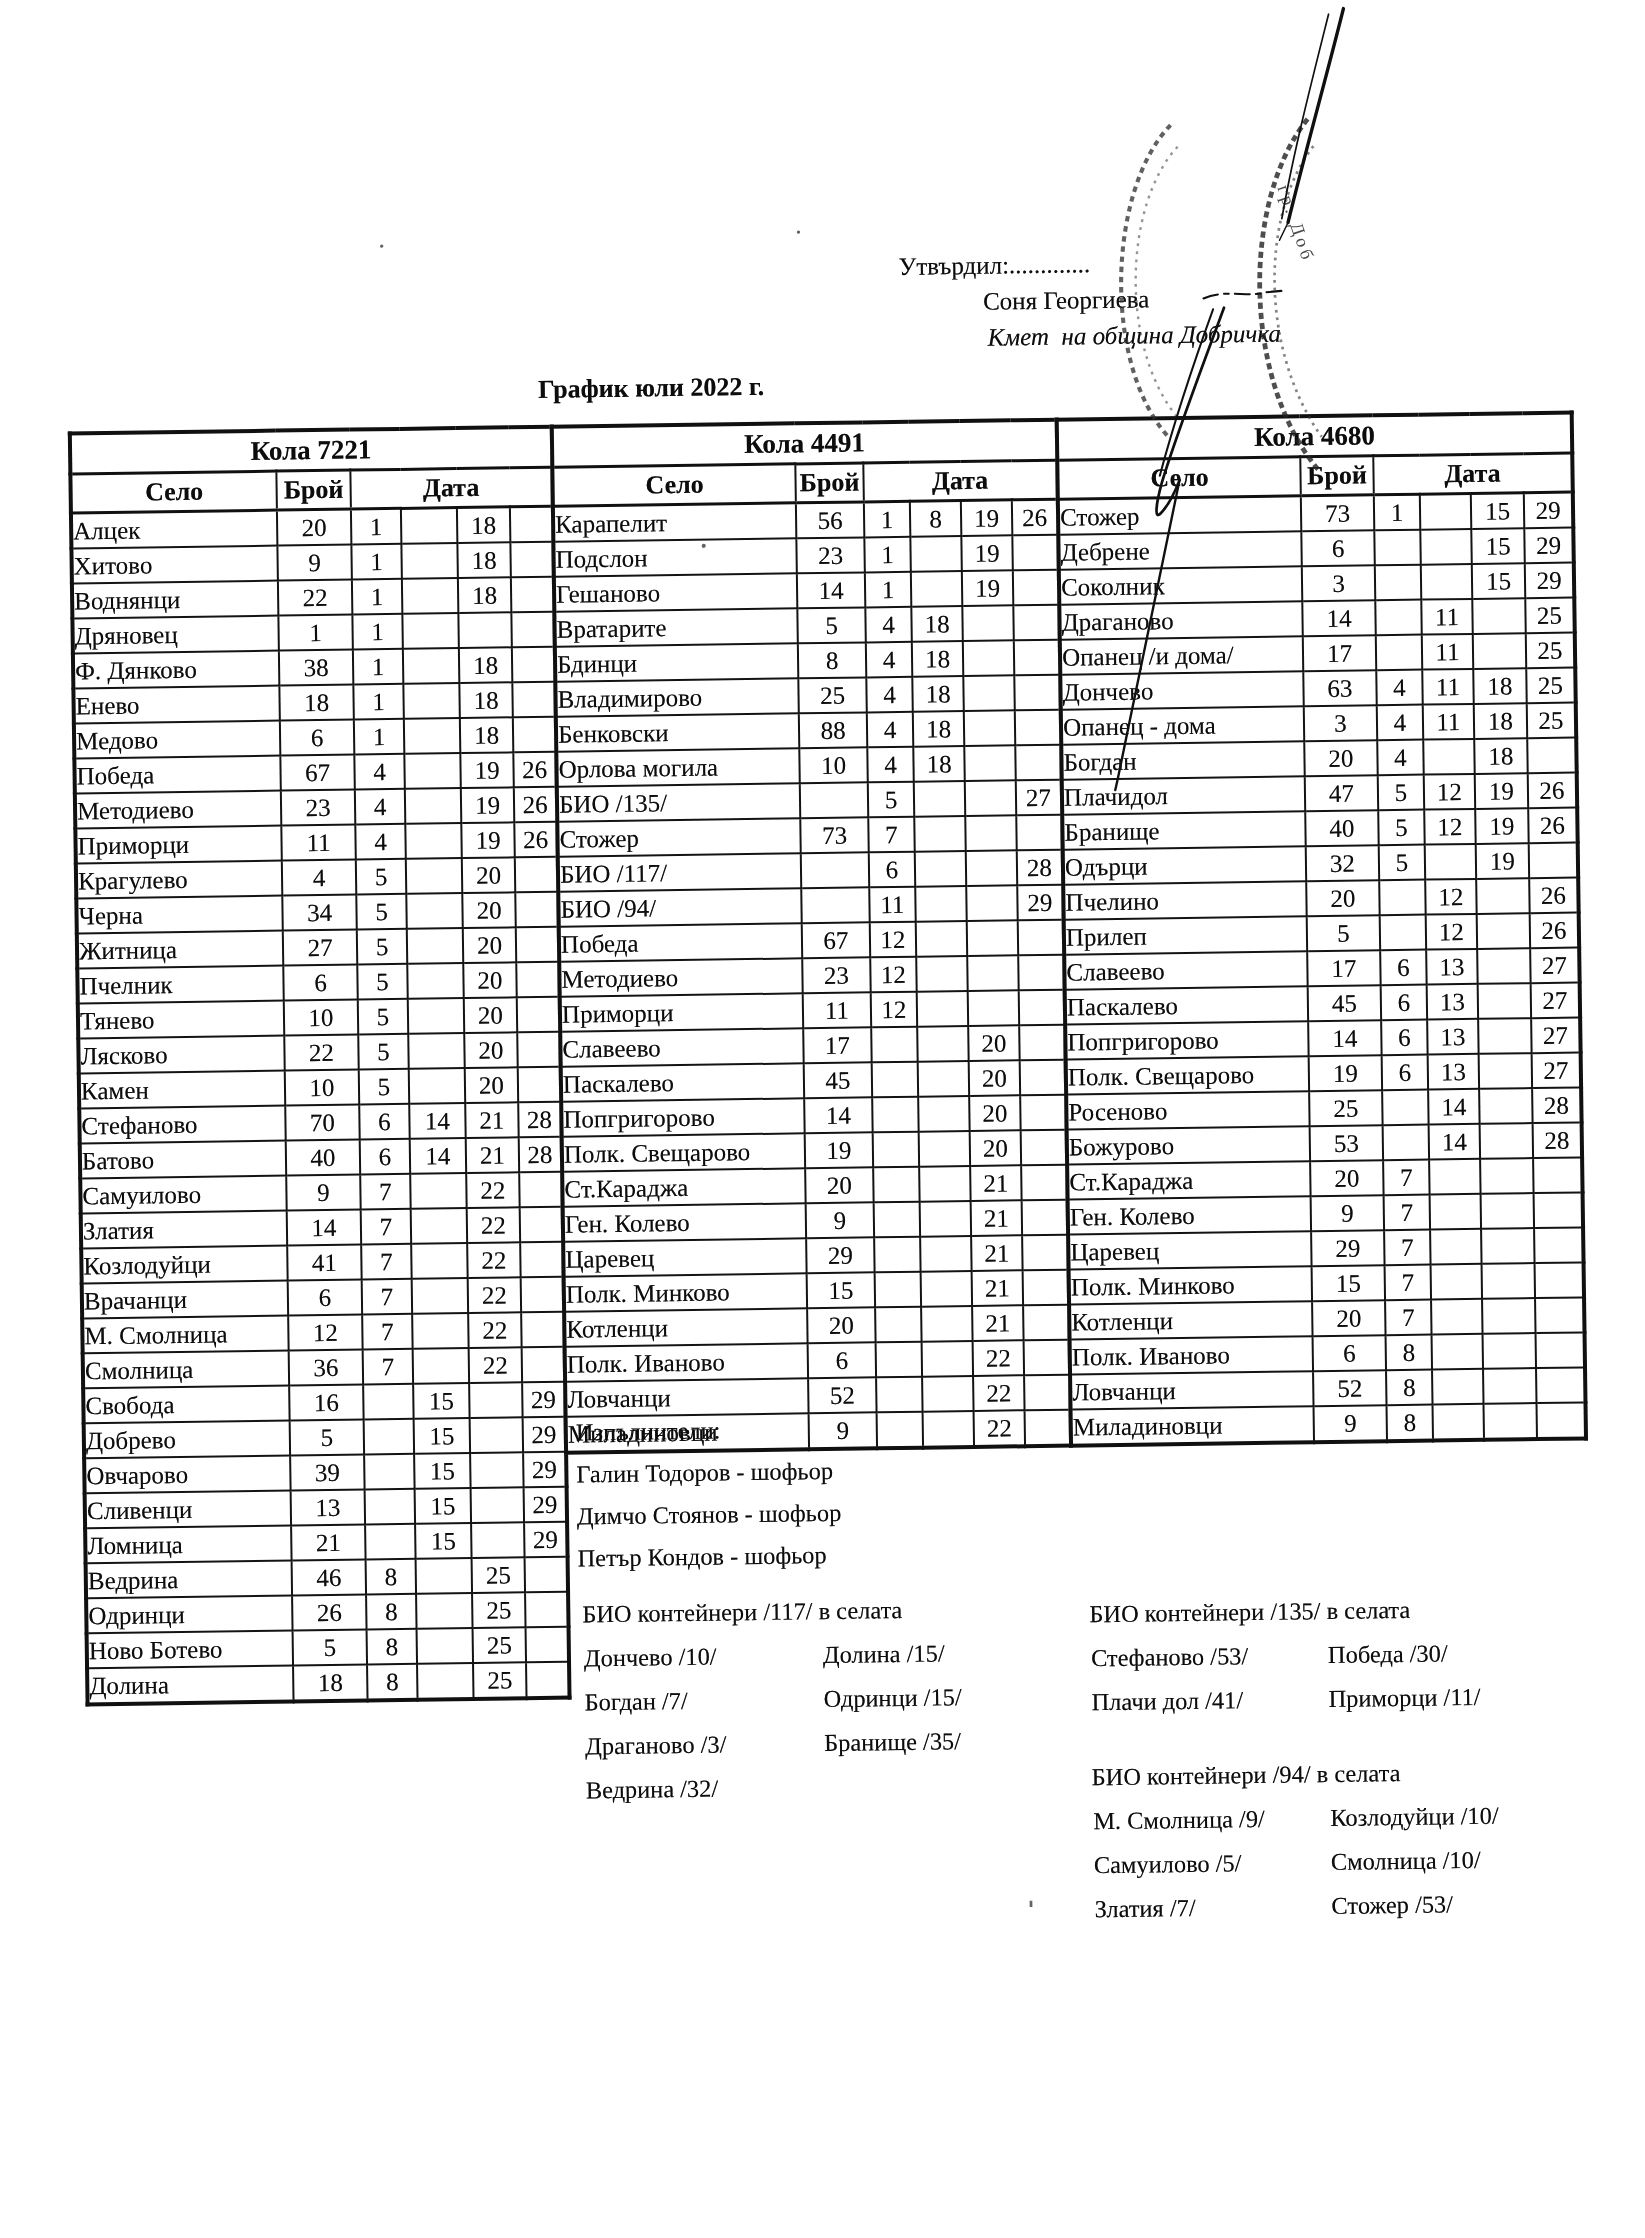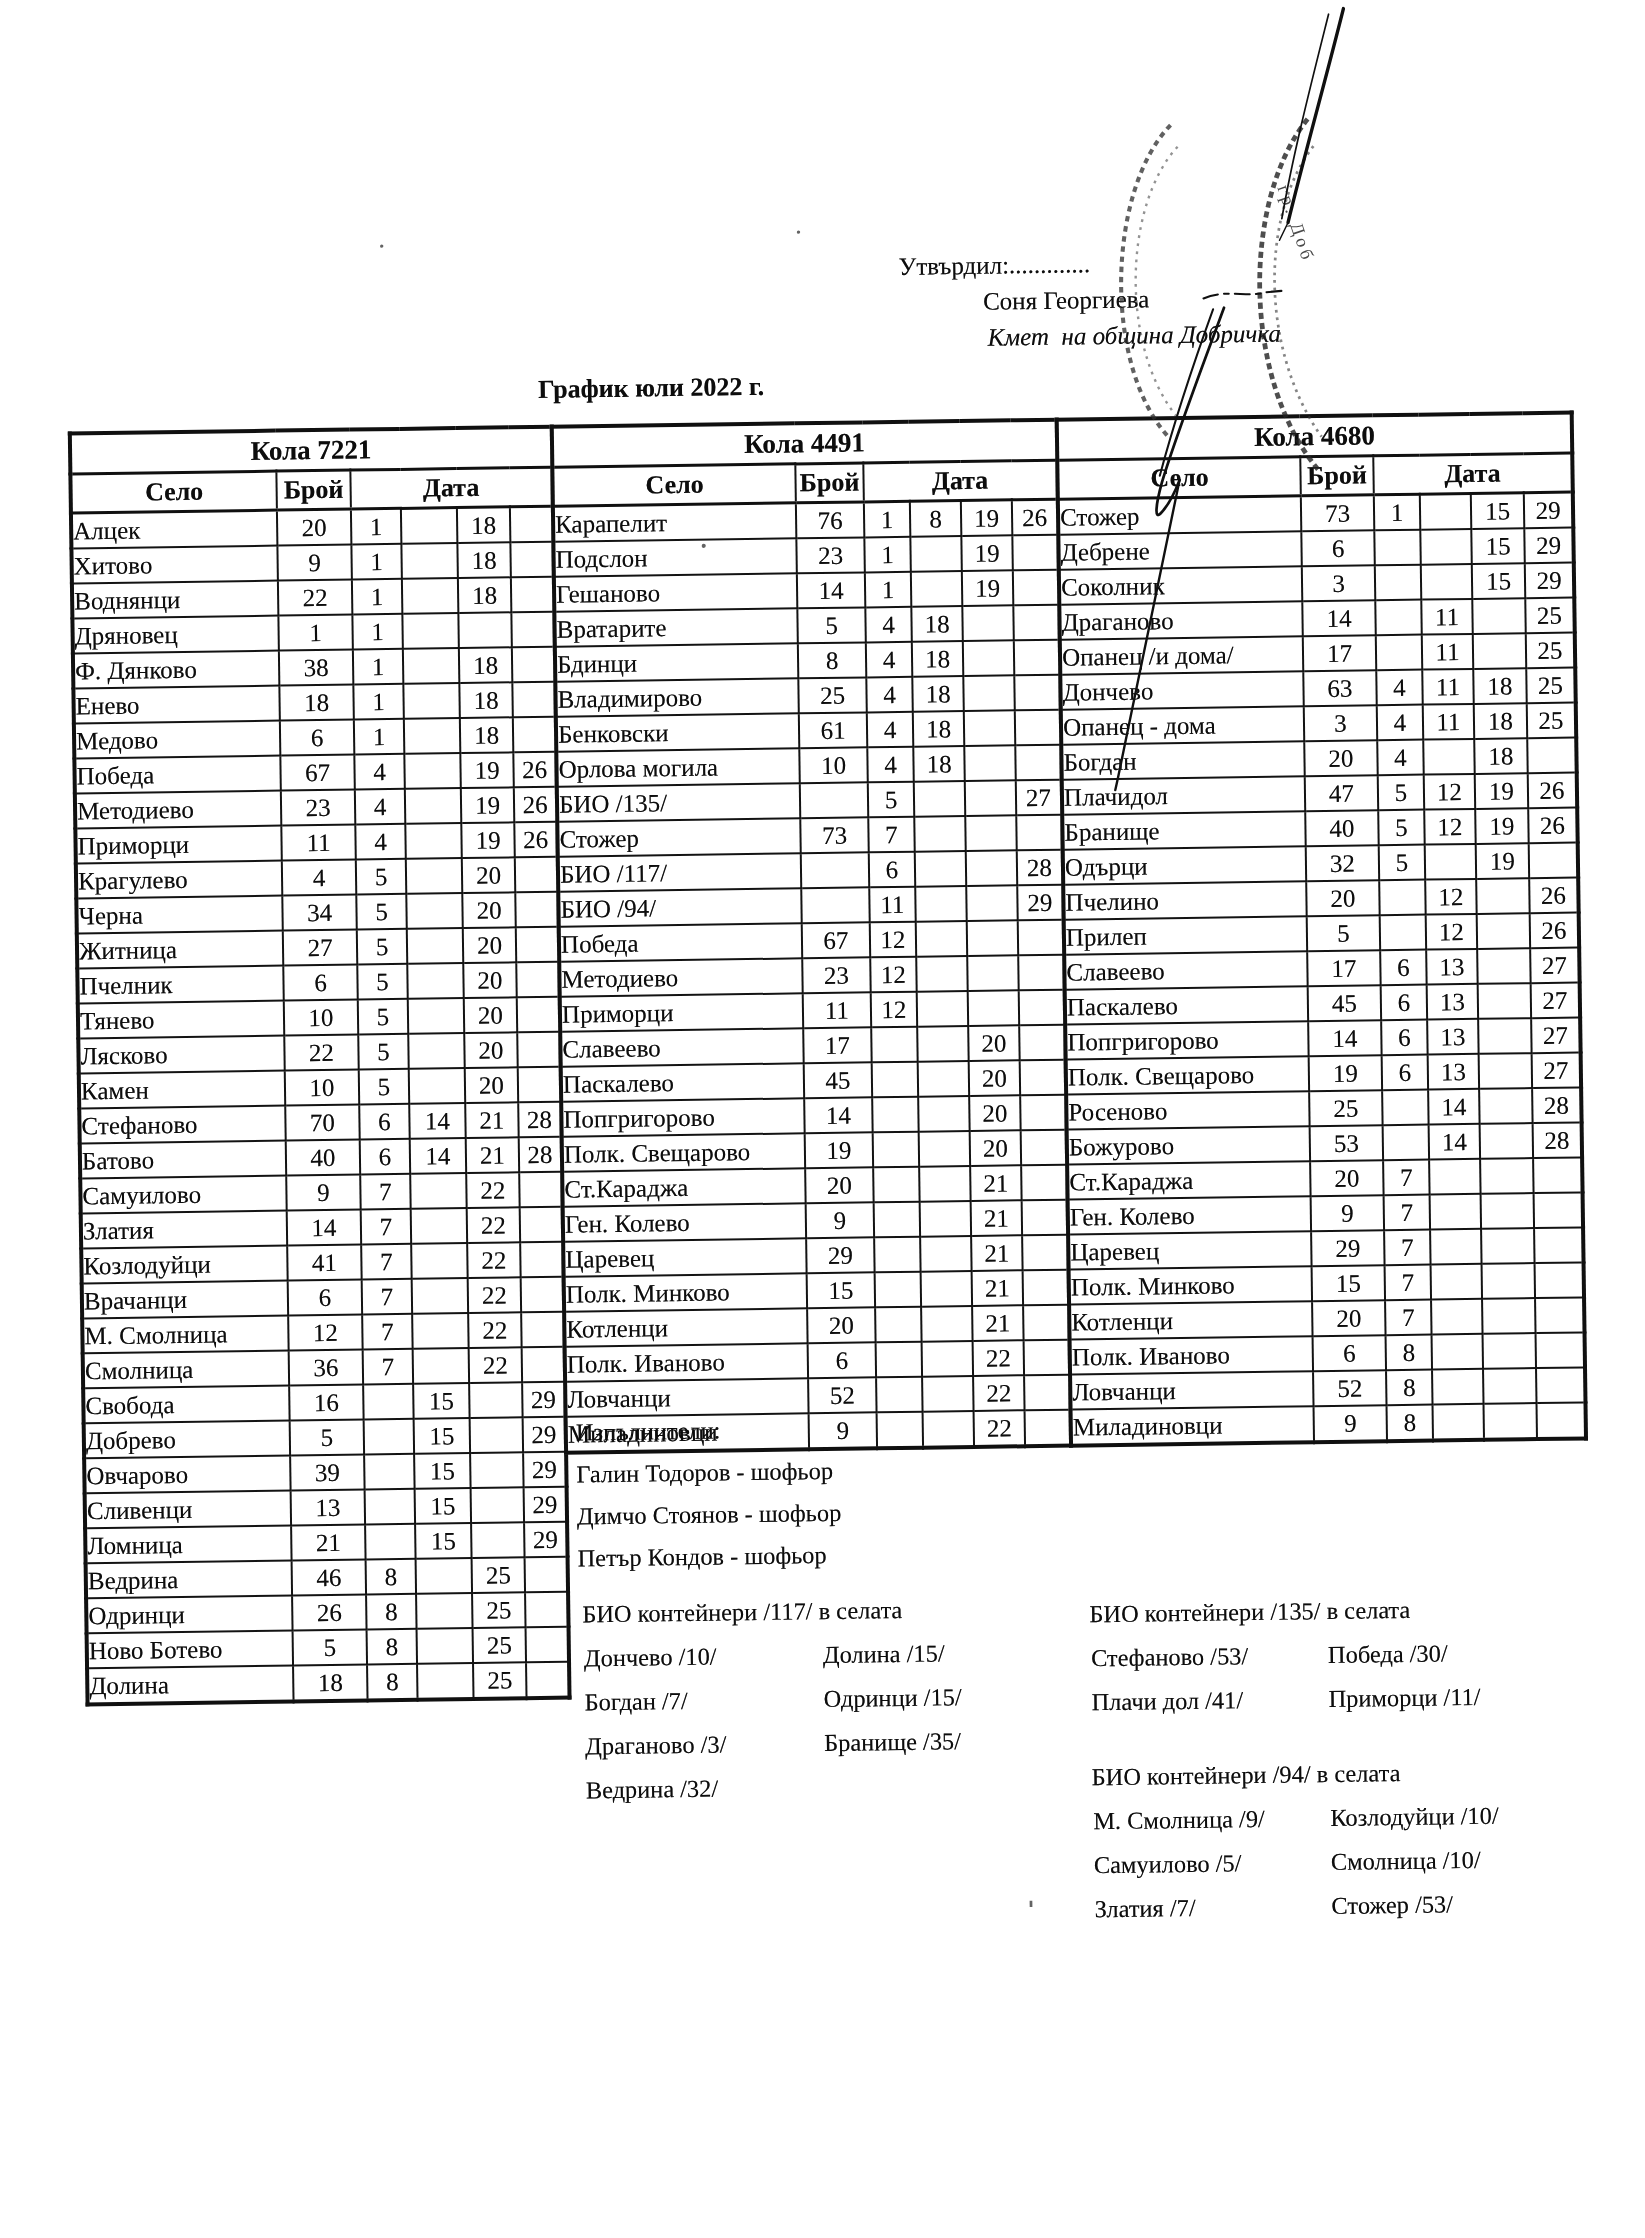--- a/index.html
+++ b/index.html
@@ -348,21 +348,21 @@
           </tr>
         <tr class="colh">
           <th>Село</th>
           <th>Брой</th>
           <th colspan="4">Дата</th>
         </tr>
       </thead>
       <tbody>
           <tr>
             <td class="cv">Карапелит</td>
-            <td class="cc">76</td>
+            <td class="cc">56</td>
             <td class="cd">1</td>
             <td class="cd">8</td>
             <td class="cd">19</td>
             <td class="cd">26</td>
           </tr>
           <tr>
             <td class="cv">Подслон</td>
             <td class="cc">23</td>
             <td class="cd">1</td>
             <td class="cd"></td>
@@ -396,21 +396,21 @@
           <tr>
             <td class="cv">Владимирово</td>
             <td class="cc">25</td>
             <td class="cd">4</td>
             <td class="cd">18</td>
             <td class="cd"></td>
             <td class="cd"></td>
           </tr>
           <tr>
             <td class="cv">Бенковски</td>
-            <td class="cc">61</td>
+            <td class="cc">88</td>
             <td class="cd">4</td>
             <td class="cd">18</td>
             <td class="cd"></td>
             <td class="cd"></td>
           </tr>
           <tr>
             <td class="cv">Орлова могила</td>
             <td class="cc">10</td>
             <td class="cd">4</td>
             <td class="cd">18</td>

